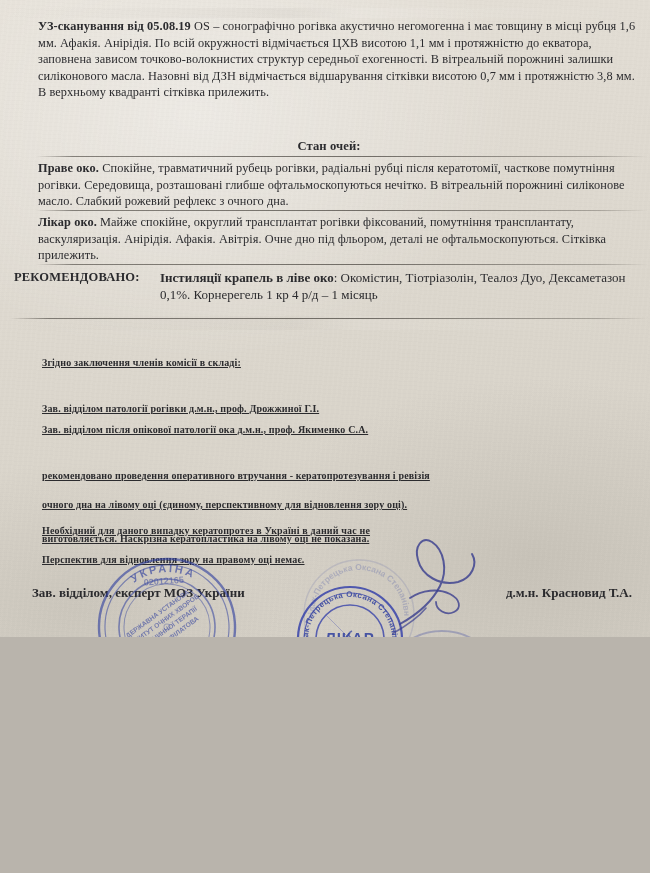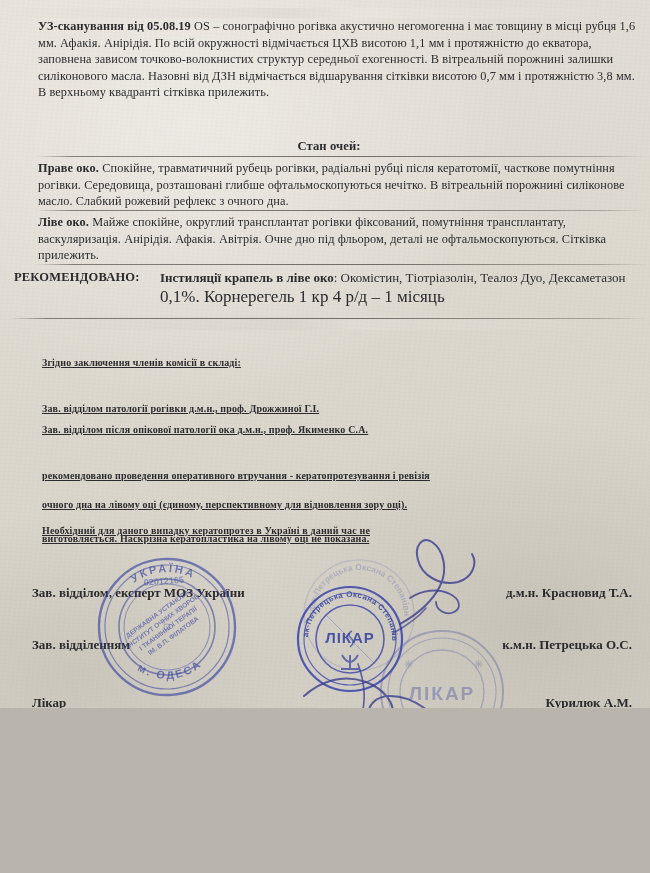--- a/index.html
+++ b/index.html
@@ -4,21 +4,21 @@
 <title>Медичний висновок</title>
 <style>
   html, body {
     margin: 0;
     padding: 0;
     background: #b9b4ac;
   }
   .page {
     position: relative;
     width: 650px;
-    height: 708px;
+    height: 637px;
     overflow: hidden;
     background:
       radial-gradient(ellipse 70% 55% at 30% 18%, rgba(255,255,255,0.40), rgba(255,255,255,0) 70%),
       radial-gradient(ellipse 60% 40% at 82% 88%, rgba(120,115,105,0.16), rgba(0,0,0,0) 72%),
       radial-gradient(ellipse 50% 30% at 12% 95%, rgba(120,115,105,0.13), rgba(0,0,0,0) 75%),
       linear-gradient(168deg, #e6e1d8 0%, #e1dcd3 30%, #dbd6cc 62%, #d6d1c7 100%);
     font-family: "Liberation Serif", "DejaVu Serif", serif;
     color: #2b2b2e;
     -webkit-font-smoothing: antialiased;
   }
@@ -71,21 +71,21 @@
     position: absolute;
     left: 160px;
     right: 8px;
     font-size: 13px;
     line-height: 16.6px;
   }
   .rec-body2 {
     position: absolute;
     left: 160px;
     right: 8px;
-    font-size: 17px;
+    font-size: 13px;
   }
 
   .lower {
     position: absolute;
     left: 42px;
     right: 10px;
     font-weight: bold;
     font-size: 10px;
     line-height: 21px;
     letter-spacing: .15px;
@@ -165,41 +165,42 @@
   <div class="body-text centered" style="top:138px; left:38px; right:30px; font-size:12.6px;">Стан очей:</div>
   <div class="rule" style="top:156px;"></div>
 
   <div class="body-text" style="top:160px;">
     <span class="b">Праве око.</span><span> Спокійне, травматичний рубець рогівки, радіальні рубці після кератотомії, часткове помутніння рогівки. Середовища, розташовані глибше офтальмоскопуються нечітко. В вітреальній порожнині силіконове масло. Слабкий рожевий рефлекс з очного дна.</span>
   </div>
 
   <div class="rule" style="top:210px;"></div>
 
   <div class="body-text" style="top:214px;">
-    <span class="b">Ліве око.</span><span> Майже спокійне, округлий трансплантат рогівки фіксований, помутніння трансплантату, васкуляризація. Анірідія. Афакія. Авітрія. Очне дно під фльором, деталі не офтальмоскопуються. Сітківка прилежить.</span>
+    <span class="b">Лікар око.</span><span> Майже спокійне, округлий трансплантат рогівки фіксований, помутніння трансплантату, васкуляризація. Анірідія. Афакія. Авітрія. Очне дно під фльором, деталі не офтальмоскопуються. Сітківка прилежить.</span>
   </div>
 
   <div class="rule" style="top:264px;"></div>
 
   <div class="rec-label" style="top:270px;">РЕКОМЕНДОВАНО:</div>
   <div class="rec-body" style="top:270px;">
     <span class="b">Інстиляції крапель в ліве око</span><span>: Окомістин, Тіотріазолін, Теалоз Дуо, Дексаметазон</span>
   </div>
   <div class="rec-body2" style="top:287px;">0,1%. Корнерегель 1 кр 4 р/д – 1 місяць</div>
 
   <div class="rule" style="top:318px; left:10px; right:2px;"></div>
 
   <div class="lower" style="top:352px;">Згідно заключення членів комісії в складі:</div>
   <div class="lower" style="top:398px;">Зав. відділом патології рогівки д.м.н., проф. Дрожжиної Г.І.</div>
   <div class="lower" style="top:419px;">Зав. відділом після опікової патології ока д.м.н., проф. Якименко С.А.</div>
 
   <div class="lower" style="top:465px;">рекомендовано проведення оперативного втручання - кератопротезування і ревізія</div>
   <div class="lower" style="top:486px;margin-top:8px;">очного дна на лівому оці (єдиному, перспективному для відновлення зору оці).</div>
   <div class="lower" style="top:520px;">Необхідний для даного випадку кератопротез в Україні в даний час не</div>
   <div class="lower" style="top:528px;">виготовляється. Наскрізна кератопластика на лівому оці не показана.</div>
+  <div class="lower" style="top:549px;">Перспектив для відновлення зору на правому оці немає.</div>
 
   <div class="sig-row" style="top:585px;">
     <span class="sig-role">Зав. відділом, експерт МОЗ України</span>
     <span class="sig-name">д.м.н. Красновид Т.А.</span>
   </div>
   <div class="sig-row" style="top:637px;">
     <span class="sig-role">Зав. відділенням</span>
     <span class="sig-name">к.м.н. Петрецька О.С.</span>
   </div>
   <div class="sig-row" style="top:695px;">

